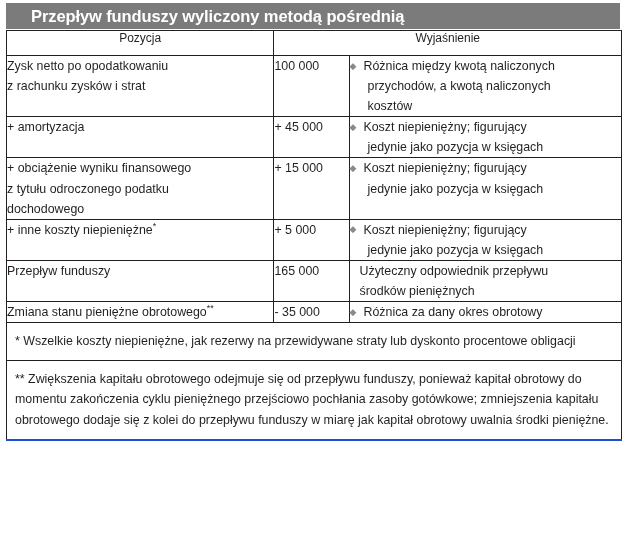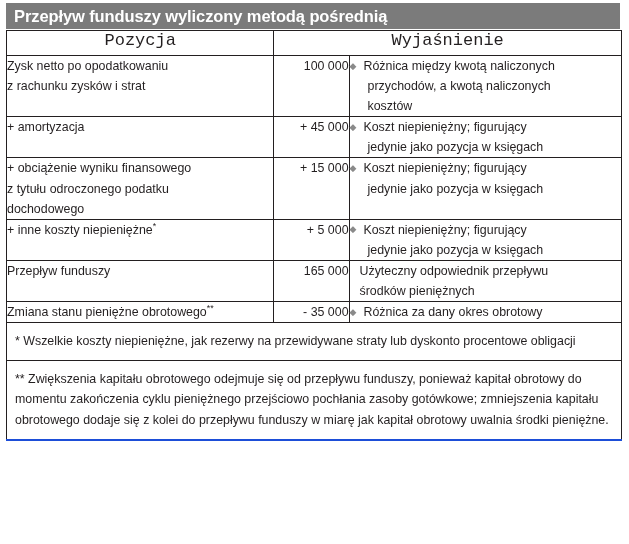--- a/index.html
+++ b/index.html
@@ -31,21 +31,21 @@
     height: 26px;
     background: #7b7b7b;
     display: flex;
     align-items: center;
   }
   .title-text {
     color: #ffffff;
     font-size: 16.5px;
     font-weight: bold;
     letter-spacing: -0.1px;
-    padding-left: 8px;
+    padding-left: 25px;
     line-height: 26px;
     white-space: nowrap;
   }
 
   
   .tbl {
     position: absolute;
     left: 6px;
     top: 30px;
     width: 616px;
@@ -57,34 +57,33 @@
     border: 1px solid #231f20;
     vertical-align: top;
     padding: 0;
     font-weight: normal;
     background: #ffffff;
   }
 
   
   .hdr-cell {
     font-weight: bold;
-    font-size: 17px;
+    font-size: 12px;
     height: 24px;
     vertical-align: middle;
     padding: 2px 4px 3px 4px;
-    font-family: Liberation Mono, monospace;
   }
 
   
   .c-item {
     padding: 7px 6px 8px 14px;
     line-height: 1.62;
   }
   .c-val {
-    text-align: right;
+    text-align: left;
     padding: 7px 10px 8px 6px;
     line-height: 1.62;
     white-space: nowrap;
   }
   .c-expl {
     padding: 7px 6px 8px 8px;
     line-height: 1.62;
     margin-left: 24px;
   }
   .bold-row .c-item,

